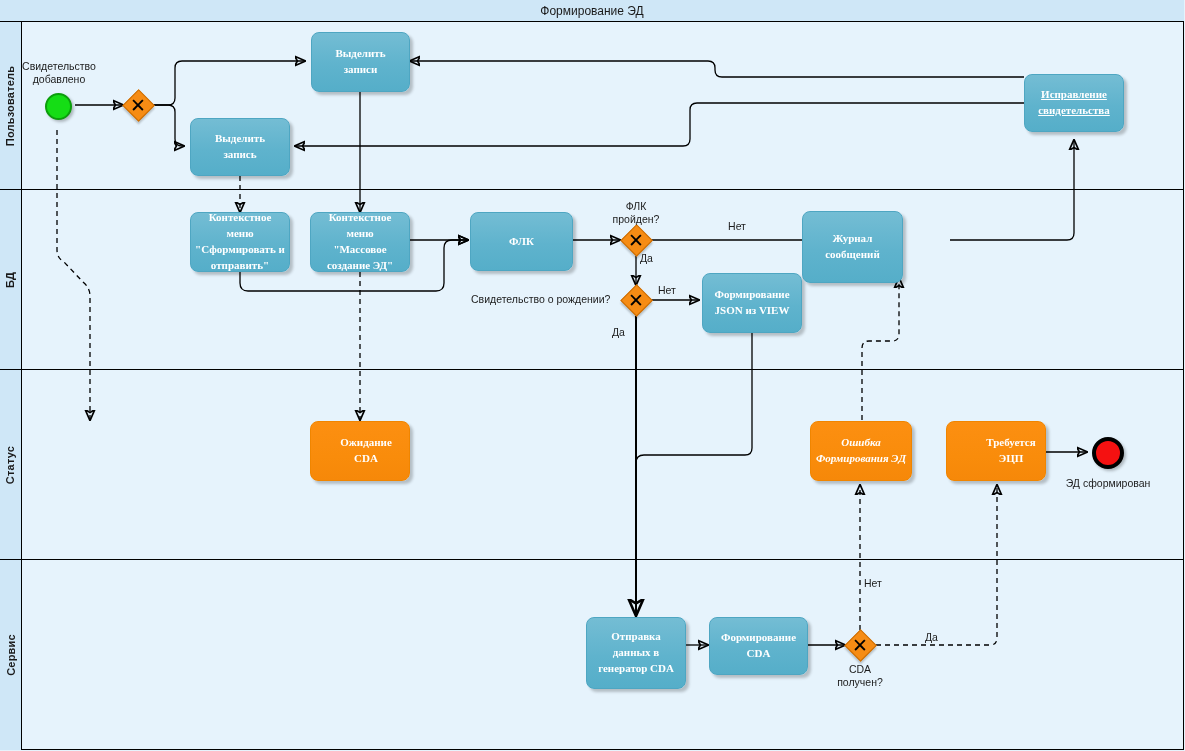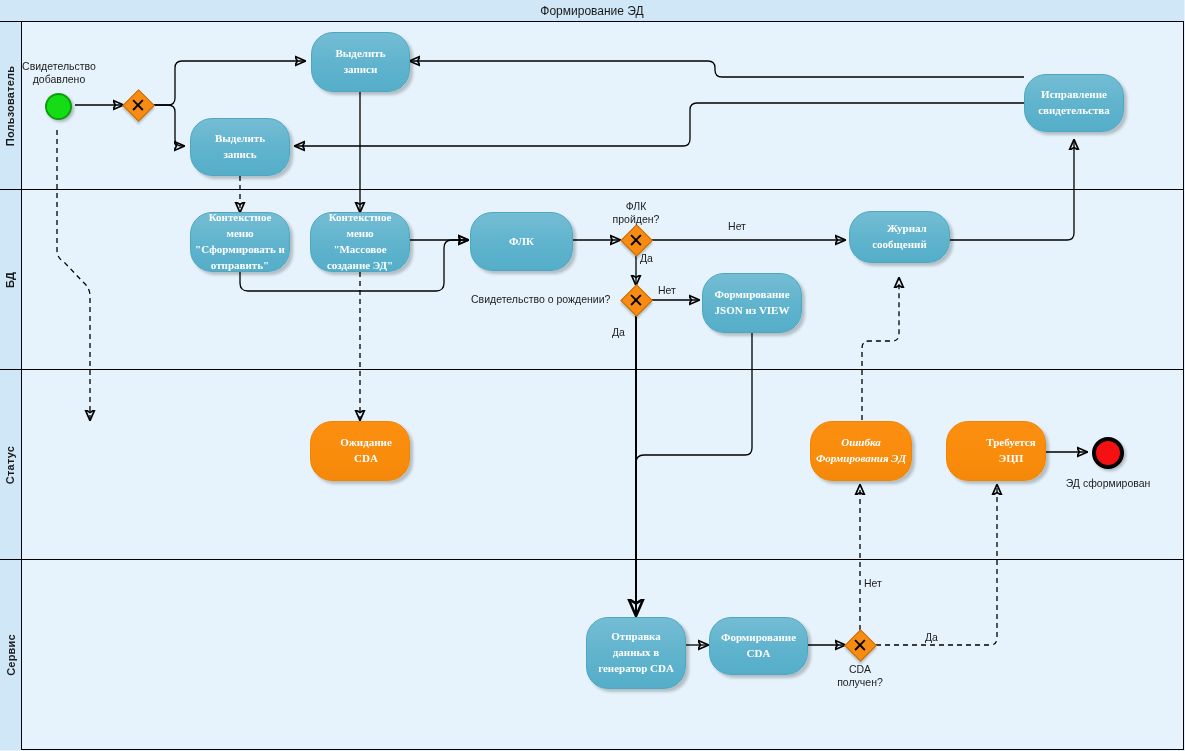--- a/index.html
+++ b/index.html
@@ -40,21 +40,21 @@
   .lane-head span{
     transform:rotate(-90deg);
     white-space:nowrap;
     font-size:11px;font-weight:bold;color:#1a1a1a;
     letter-spacing:0.2px;
   }
 
   
   .task{
     position:absolute;
-    border-radius:22px;
+    border-radius:8px;
     box-sizing:border-box;
     display:flex;align-items:center;justify-content:center;
     text-align:center;
     color:#ffffff;
     font-family:"Liberation Serif",serif;
     font-weight:bold;
     font-size:11px;
     line-height:1.45;
     padding:2px 4px;
     box-shadow:3px 3px 3px rgba(0,0,0,0.22);
@@ -241,21 +241,21 @@
     <span style="white-space:pre-line;">Выделить
 записи</span>
   </div>
 
   <div class="task blue" style="left:190px;top:118px;width:100px;height:58px;">
     <span style="white-space:pre-line;">Выделить
 запись</span>
   </div>
 
   <div class="task blue" style="left:1024px;top:74px;width:100px;height:58px;">
-    <span style="white-space:pre-line;">Исправление
+    <span style="white-space:pre-line;text-decoration:underline;">Исправление
 свидетельства</span>
   </div>
 
   <div class="task blue" style="left:190px;top:212px;width:100px;height:60px;">
     <span style="white-space:pre-line;">Контекстное меню
 "Сформировать и
 отправить"</span>
   </div>
 
   <div class="task blue" style="left:310px;top:212px;width:100px;height:60px;">
@@ -266,21 +266,21 @@
 
   <div class="task blue" style="left:470px;top:212px;width:103px;height:59px;">
     <span style="white-space:pre-line;">ФЛК</span>
   </div>
 
   <div class="task blue" style="left:702px;top:273px;width:100px;height:60px;">
     <span style="white-space:pre-line;">Формирование
 JSON из VIEW</span>
   </div>
 
-  <div class="task blue" style="left:849px;top:211px;width:101px;height:52px;text-align:right;">
+  <div class="task blue" style="left:802px;top:211px;width:101px;height:72px;">
     <span style="white-space:pre-line;">Журнал
 сообщений</span>
   </div>
 
 
   <div class="task orange" style="left:310px;top:421px;width:100px;height:60px;padding-left:16px;">
     <span style="white-space:pre-line;">Ожидание CDA</span>
   </div>
 
   <div class="task orange" style="left:810px;top:421px;width:102px;height:60px;">

